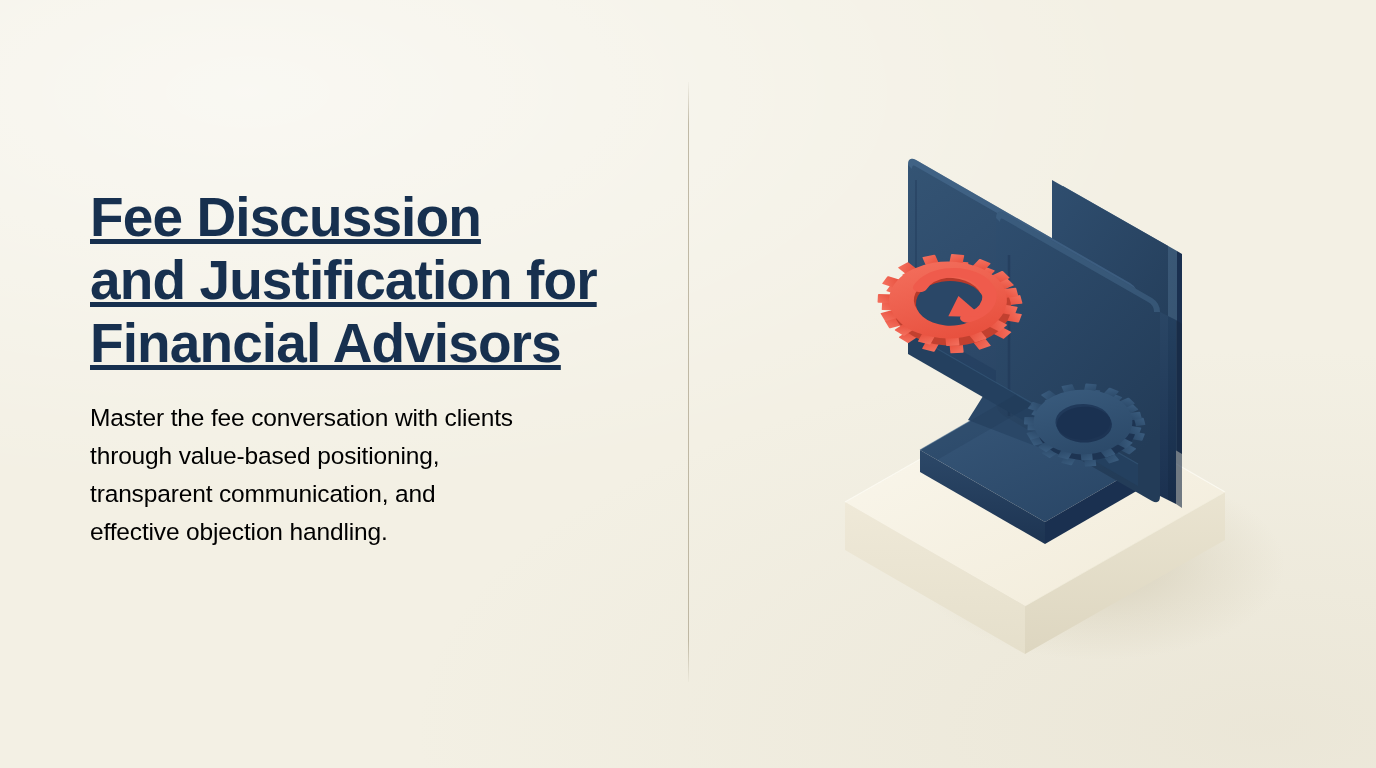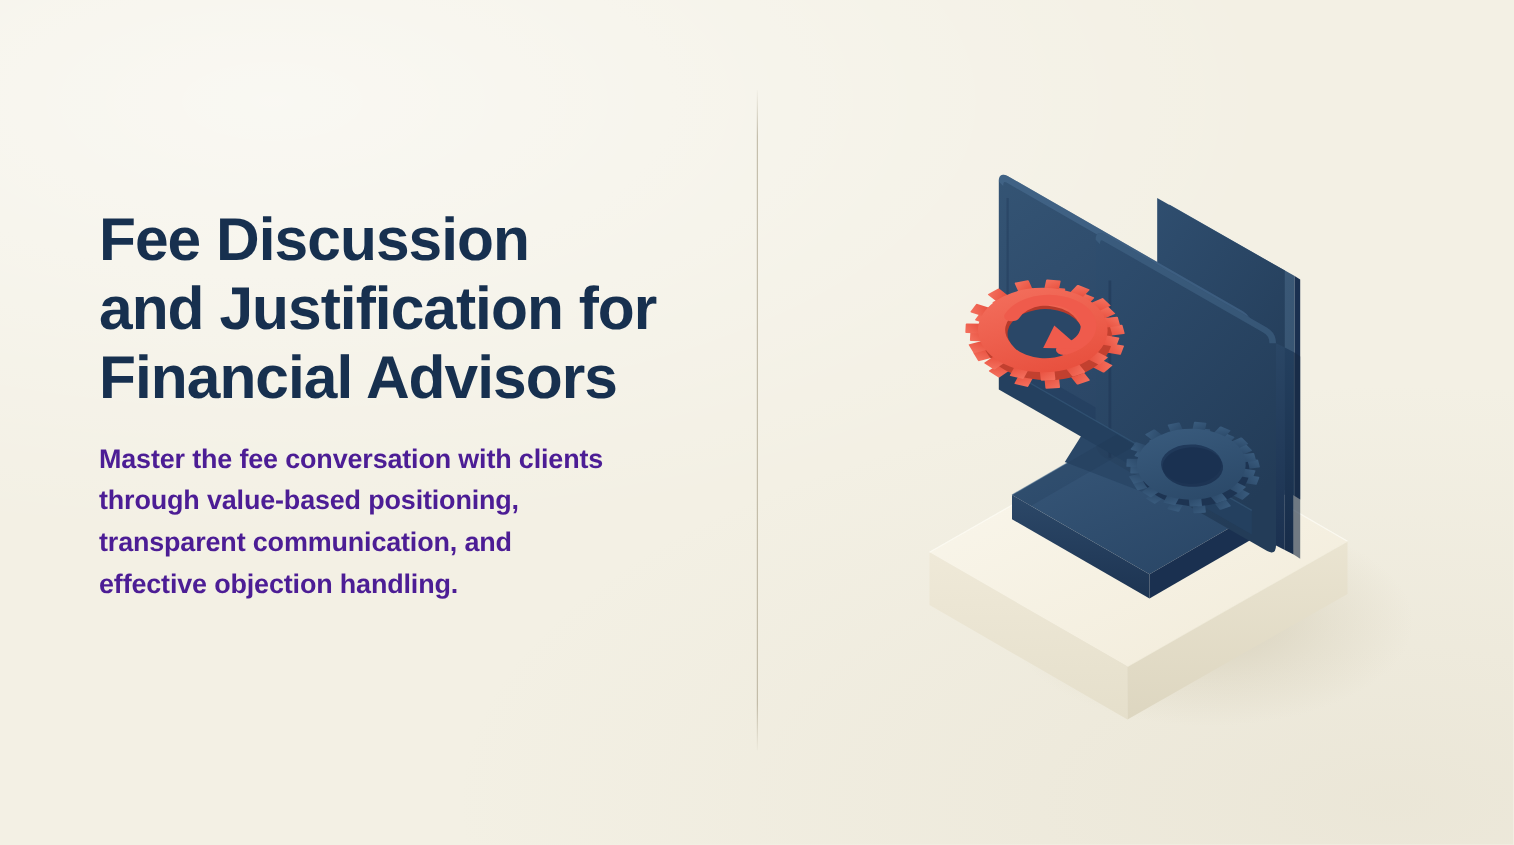--- a/index.html
+++ b/index.html
@@ -43,28 +43,29 @@
     width: 560px;
   }
 
   .headline {
     color: #17304f;
     font-size: 55px;
     line-height: 63px;
     font-weight: 700;
     letter-spacing: -0.9px;
     white-space: pre-line;
+    text-decoration: underline;
   }
 
   .subhead {
     margin-top: 24px;
-    color: #4c1d95;
+    color: #000000;
     font-size: 24.5px;
     line-height: 38px;
-    font-weight: 700;
+    font-weight: 400;
     letter-spacing: -0.15px;
     white-space: pre-line;
   }
 
   
   .divider {
     position: absolute;
     left: 688px;
     top: 82px;
     width: 1px;

